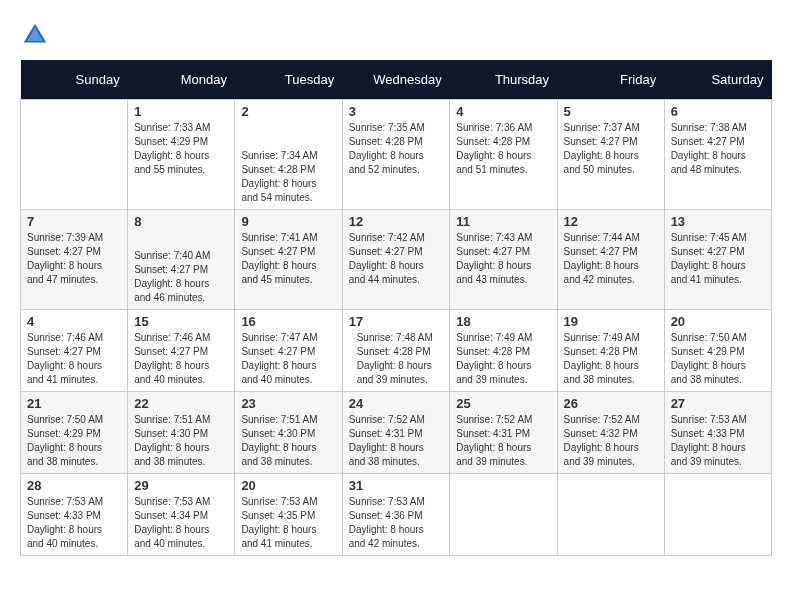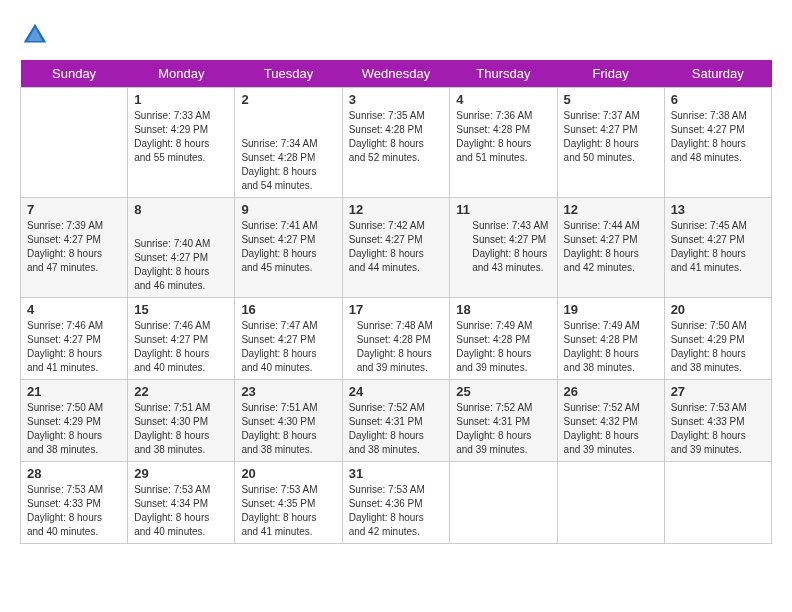--- a/index.html
+++ b/index.html
@@ -51,24 +51,24 @@
     .location {
       font-size: 14px;
       color: #555;
     }
     .calendar {
       width: 100%;
       border-collapse: collapse;
       font-size: 11px;
     }
     .calendar th {
-      background-color: #a21caf;
+      background-color: #0f172a;
       color: #fff;
-      text-align: center;
-      padding: 6px 8px;
+      text-align: right;
+      padding: 12px 8px;
       font-size: 13px;
       font-weight: normal;
     }
     .calendar td {
       border: 1px solid #ccc;
       vertical-align: top;
       padding: 4px 6px;
       width: 108px;
       height: 80px;
       color: #333;
@@ -195,21 +195,21 @@
         </td>
         <td>
           <div class="day-number">12</div>
           <div class="day-info" style="white-space: pre-line;">Sunrise: 7:42 AM
 Sunset: 4:27 PM
 Daylight: 8 hours
 and 44 minutes.</div>
         </td>
         <td>
           <div class="day-number">11</div>
-          <div class="day-info" style="white-space: pre-line; margin-left: 16px;">Sunrise: 7:43 AM
+          <div class="day-info" style="white-space: pre-line;">Sunrise: 7:43 AM
 Sunset: 4:27 PM
 Daylight: 8 hours
 and 43 minutes.</div>
         </td>
         <td>
           <div class="day-number">12</div>
           <div class="day-info" style="white-space: pre-line;">Sunrise: 7:44 AM
 Sunset: 4:27 PM
 Daylight: 8 hours
 and 42 minutes.</div>

